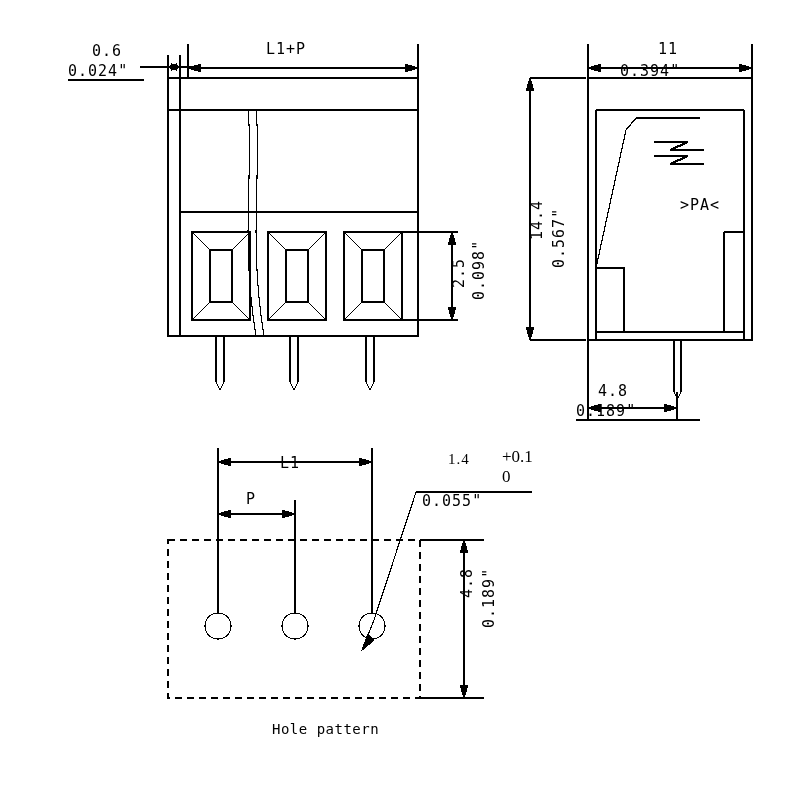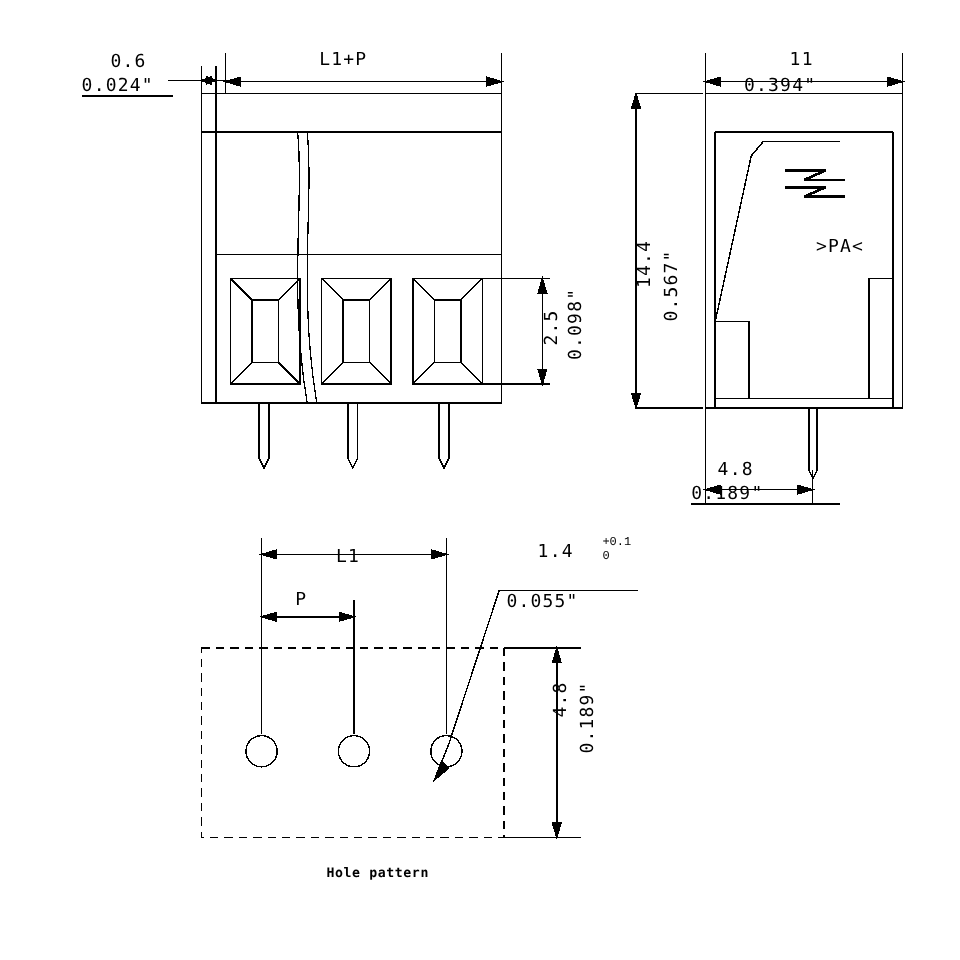--- a/index.html
+++ b/index.html
@@ -29,32 +29,31 @@
   .lbl {
     position: absolute;
     font-family: "DejaVu Sans Mono", monospace;
     font-size: 15px;
     letter-spacing: 1px;
     color: #000;
     white-space: nowrap;
     line-height: 1.05;
   }
   .lbl.tiny {
-    font-size: 11px;
+    font-size: 14px;
     letter-spacing: 0.5px;
-    font-weight: bold;
   }
   .rotccw {
     transform: rotate(-90deg);
     transform-origin: 0 0;
   }
   .tolblock {
     position: absolute;
-    font-family: Liberation Mono, monospace;
-    font-size: 10px;
+    font-family: Liberation Serif, serif;
+    font-size: 17px;
     line-height: 1.15;
     white-space: nowrap;
   }
 </style>
 </head>
 <body>
 
 <div id="sheet">
 
   <svg class="drawing" viewBox="0 0 800 800">
@@ -236,21 +235,21 @@
 
   <div class="lbl" style="left:640px; top:198px;">&gt;PA&lt;</div>
 
   <div class="lbl" style="left:558px; top:384px;">4.8</div>
   <div class="lbl" style="left:536px; top:404px;">0.189"</div>
 
   <div class="lbl" style="left:240px; top:456px;">L1</div>
 
   <div class="lbl" style="left:206px; top:492px;">P</div>
 
-  <div class="lbl" style="left:408px; top:452px;">1.4</div>
+  <div class="lbl" style="left:408px; top:452px;font-family:Liberation Serif, serif;">1.4</div>
   <div class="tolblock" style="left:462px; top:447px;">
     <div>+0.1</div>
     <div>0</div>
   </div>
   <div class="lbl" style="left:382px; top:494px;">0.055"</div>
 
   <div class="lbl rotccw" style="left:420px; top:598px;">4.8</div>
   <div class="lbl rotccw" style="left:442px; top:628px;">0.189"</div>
 
   <div class="lbl tiny" style="left:232px; top:722px;">Hole pattern</div>

